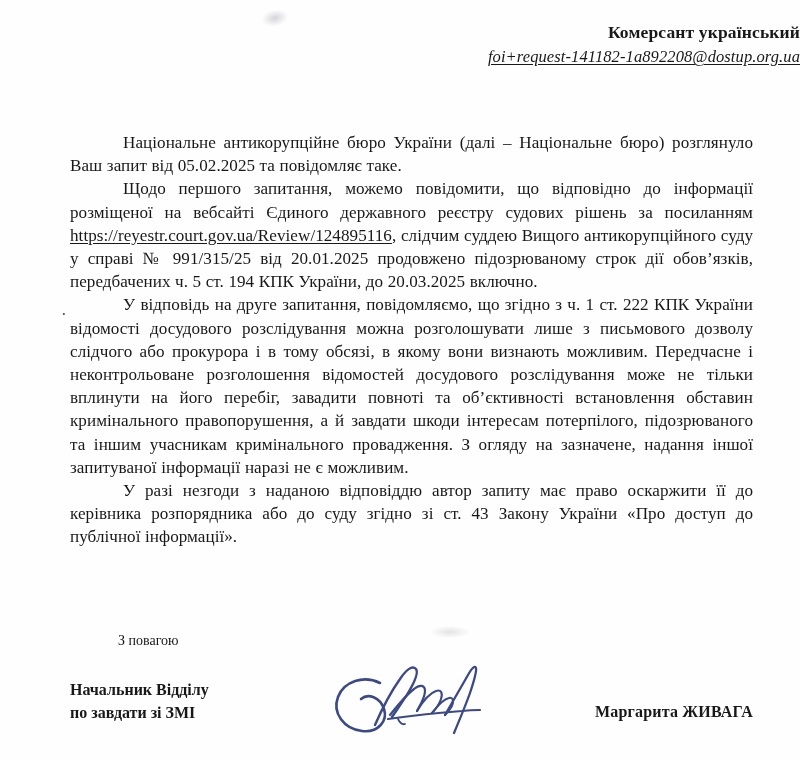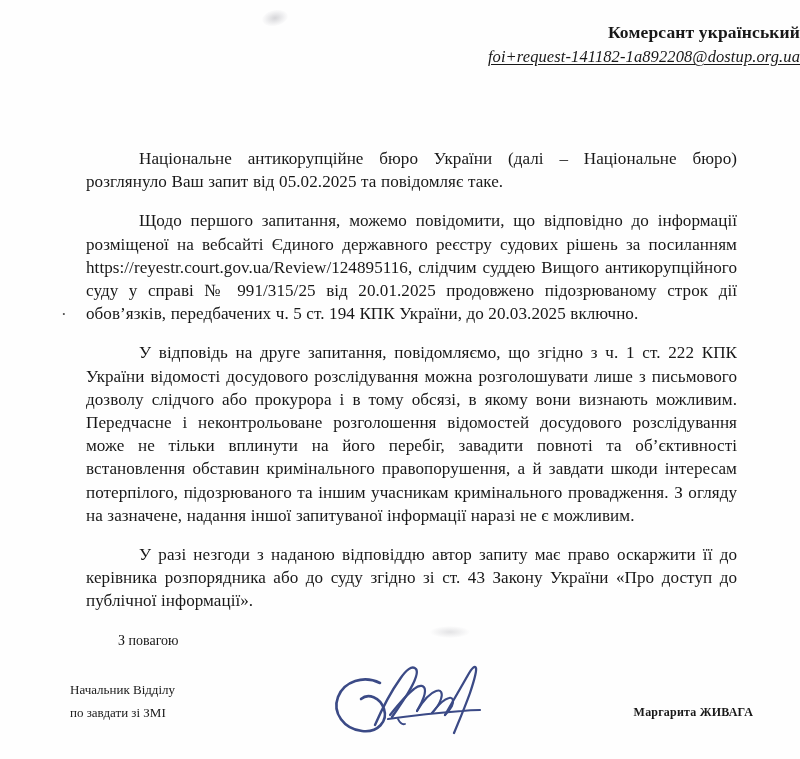--- a/index.html
+++ b/index.html
@@ -62,35 +62,36 @@
   }
 
   
   .letter-body {
     position: absolute;
     left: 70px;
     top: 131px;
     width: 683px;
   }
   .para {
-    margin: 16px;
+    margin: 0;
     text-align: justify;
     text-justify: inter-word;
     text-indent: 53px;
     font-size: 17.1px;
     line-height: 23.2px;
     letter-spacing: 0.05px;
     word-spacing: 0.2px;
   }
   .para.last-line-left {
     text-align-last: left;
   }
   .para a.inline-link,
   .para .inline-link {
     color: inherit;
+    text-decoration: underline;
     text-underline-offset: 1.5px;
   }
   .bullet-dot {
     position: absolute;
     left: -9px;
     top: 172px;
     font-size: 17px;
     line-height: 23.2px;
     color: #4a4a4a;
   }
@@ -113,31 +114,31 @@
     position: absolute;
     left: 70px;
     top: 679px;
     width: 683px;
     height: 62px;
   }
   .sign-title {
     position: absolute;
     left: 0;
     top: 0;
-    font-size: 13px;
-    font-weight: normal;
+    font-size: 16px;
+    font-weight: bold;
     line-height: 22.5px;
     white-space: nowrap;
   }
   .sign-title .line2 { display: block; }
   .sign-name {
     position: absolute;
     right: 0;
     top: 22px;
-    font-size: 12px;
+    font-size: 16px;
     font-weight: bold;
     line-height: 22.5px;
     white-space: nowrap;
     letter-spacing: 0.2px;
   }
   .sign-mark {
     position: absolute;
     left: 258px;
     top: -26px;
     width: 190px;

